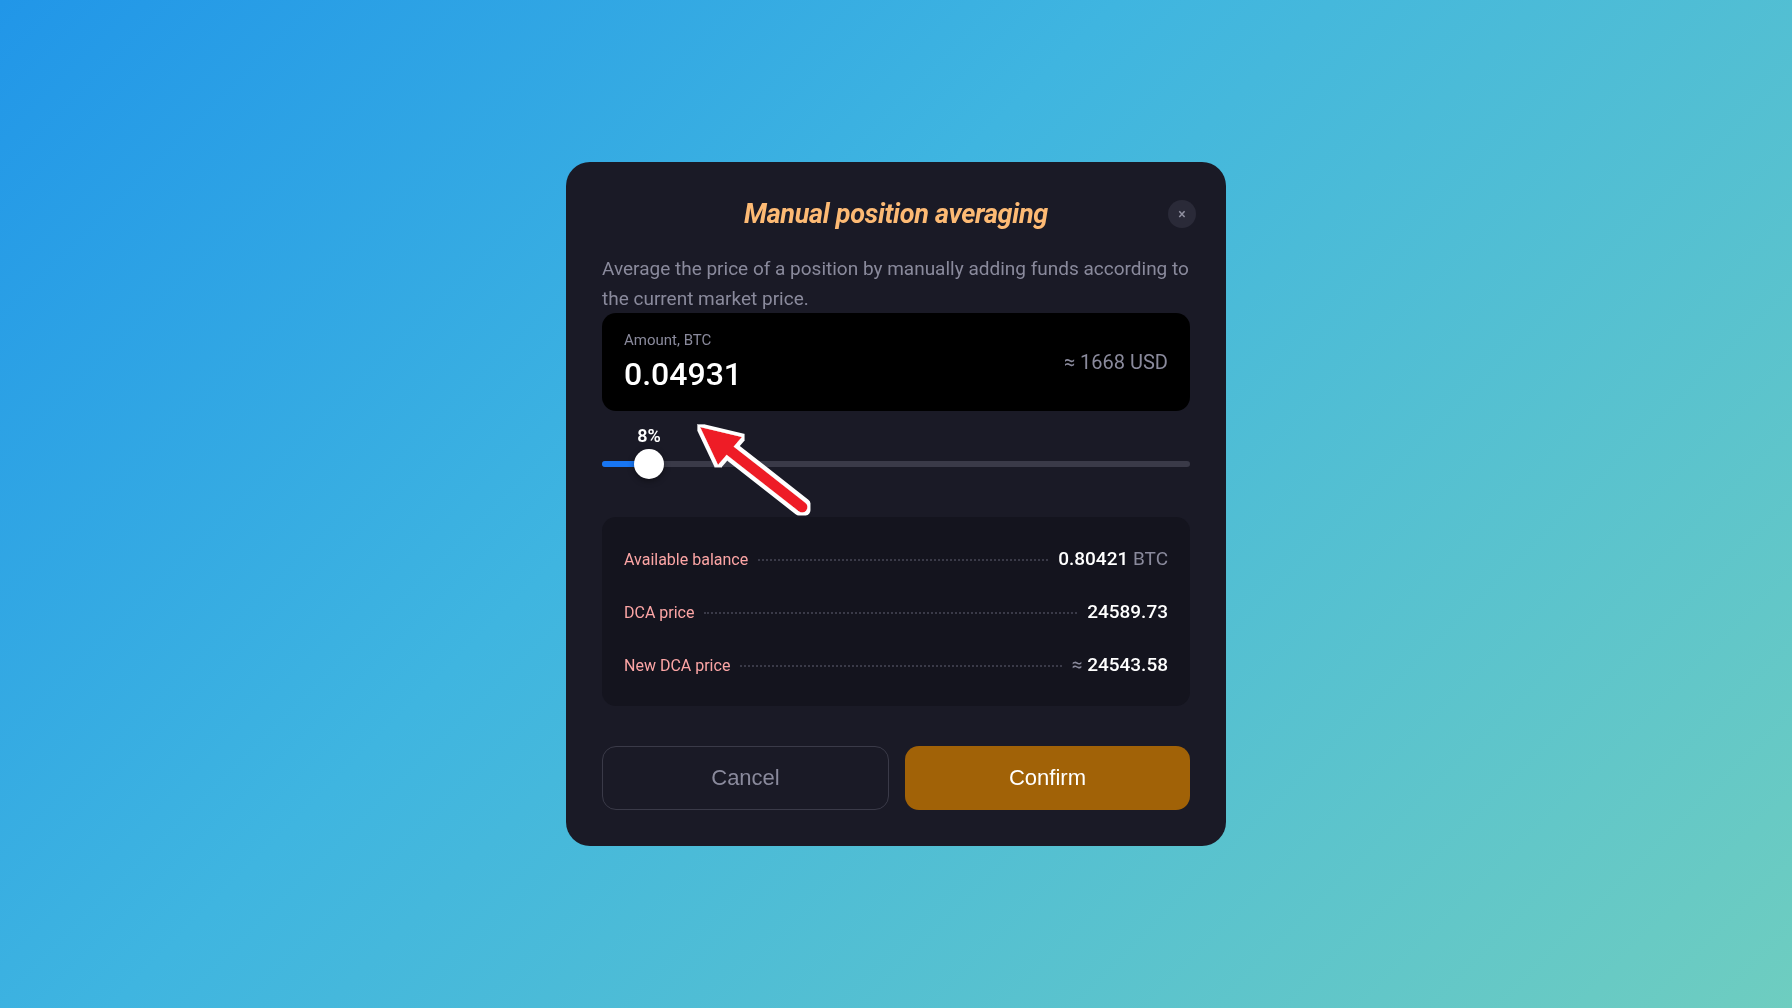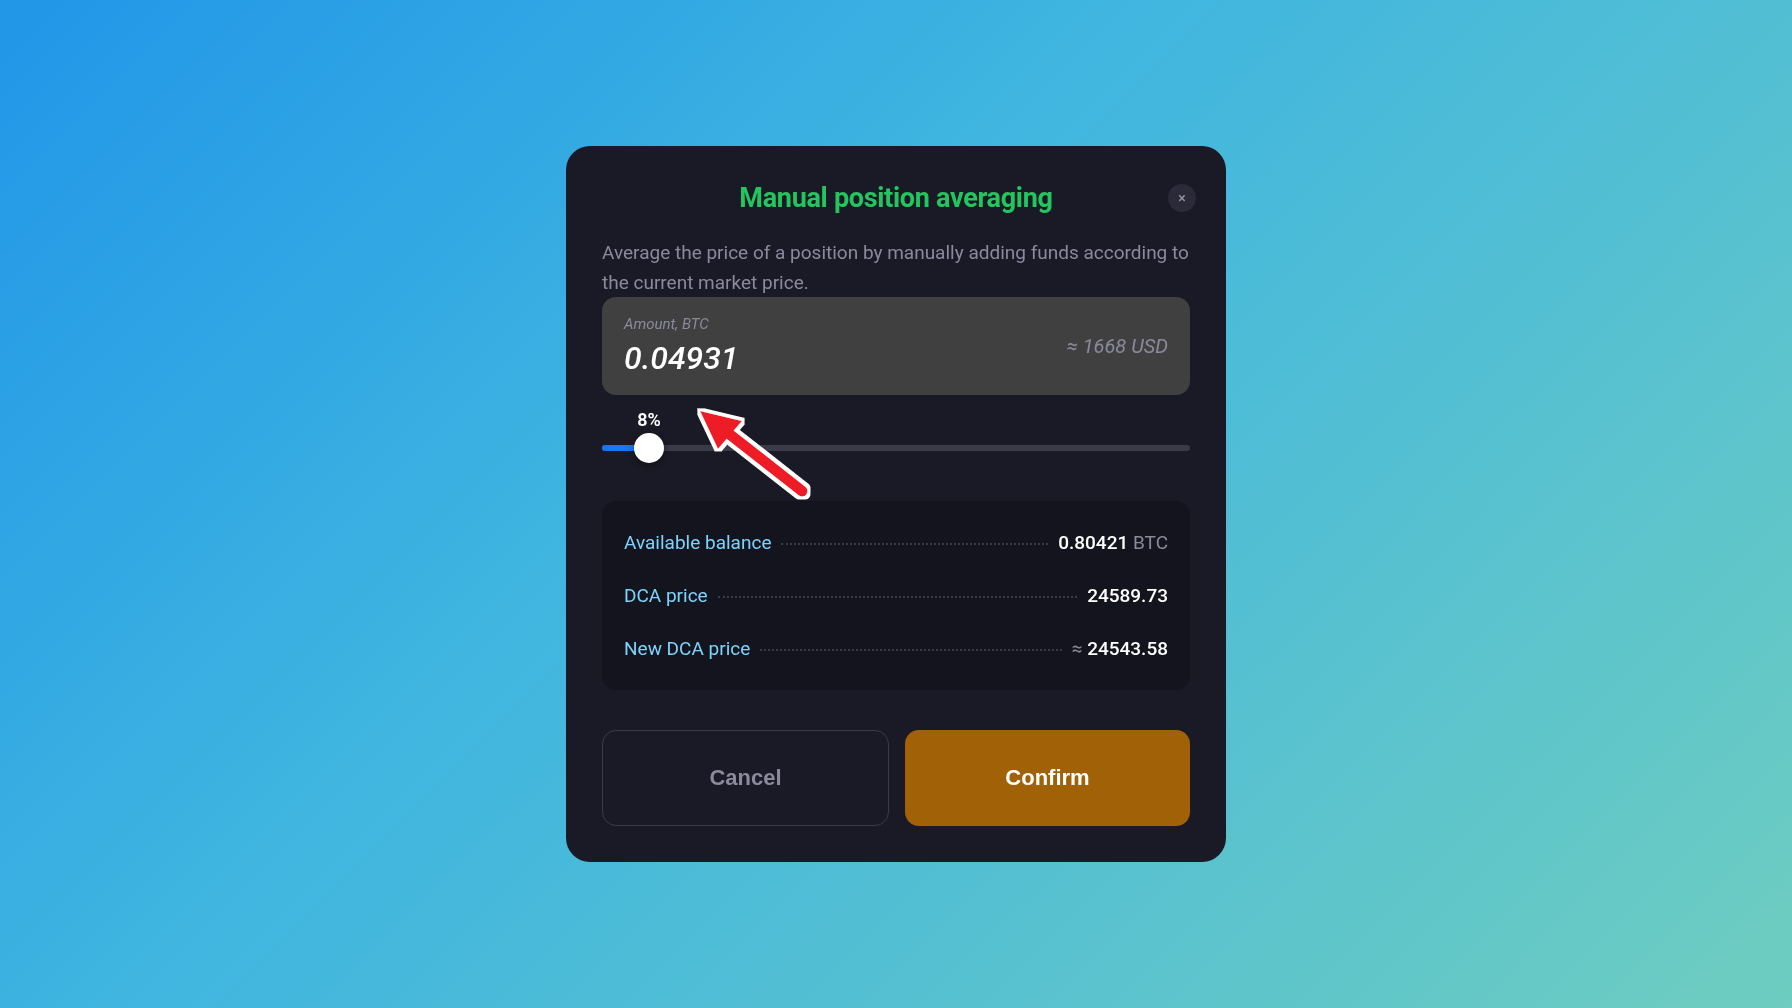--- a/index.html
+++ b/index.html
@@ -23,24 +23,25 @@
       border-radius: 24px;
       padding: 36px 36px 36px 36px;
       position: relative;
     }
     .modal-header {
       position: relative;
       text-align: center;
       margin-bottom: 24px;
     }
     .modal-title {
-      color: #22c55e;
+      color: #fdba74;
       font-size: 27px;
       font-weight: 700;
       letter-spacing: -0.3px;
+      font-style: italic;
     }
     .close-btn {
       position: absolute;
       right: -6px;
       top: 2px;
       width: 28px;
       height: 28px;
       border-radius: 50%;
       background: #2a2a38;
       display: flex;
@@ -50,28 +51,27 @@
       color: #9090a0;
       font-size: 14px;
       font-weight: 600;
     }
     .modal-desc {
       color: #8a8a9c;
       font-size: 19px;
       line-height: 1.55;
     }
     .amount-box {
-      background: #404040;
+      background: #000000;
       border-radius: 14px;
       padding: 18px 22px;
       display: flex;
       justify-content: space-between;
       align-items: center;
       margin-bottom: 22px;
-      font-style: italic;
     }
     .amount-left {
       display: flex;
       flex-direction: column;
       gap: 6px;
     }
     .amount-label {
       color: #8a8a9c;
       font-size: 15px;
     }
@@ -133,22 +133,22 @@
     }
     .info-row {
       display: flex;
       align-items: baseline;
       padding: 8px 0;
     }
     .info-row:not(:last-child) {
       margin-bottom: 14px;
     }
     .info-label {
-      color: #7dd3fc;
-      font-size: 19px;
+      color: #fca5a5;
+      font-size: 16px;
       white-space: nowrap;
     }
     .info-spacer {
       flex: 1;
       border-bottom: 2px dotted #3a3a48;
       margin: 0 10px;
       position: relative;
       top: -4px;
     }
     .info-value {
@@ -164,24 +164,24 @@
     .info-value .approx {
       color: #8a8a9c;
       font-weight: 400;
     }
     .button-row {
       display: flex;
       gap: 16px;
     }
     .btn {
       flex: 1;
-      height: 96px;
+      height: 64px;
       border-radius: 14px;
       font-size: 22px;
-      font-weight: 700;
+      font-weight: 400;
       display: flex;
       align-items: center;
       justify-content: center;
       cursor: pointer;
       border: none;
     }
     .btn-cancel {
       background: transparent;
       border: 1px solid #3a3a48;
       color: #8a8a9c;

